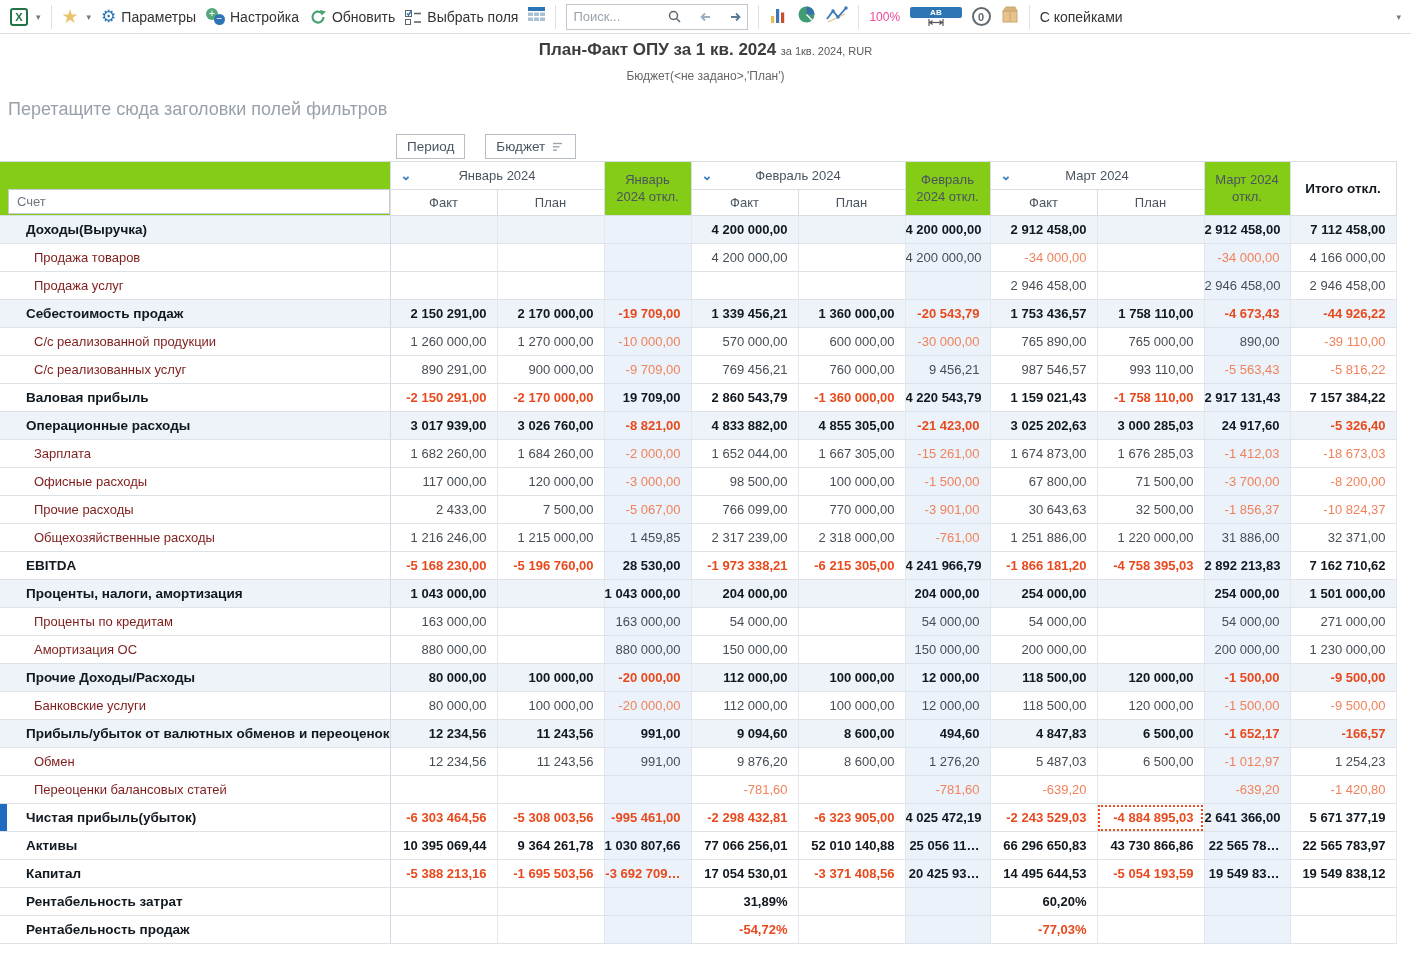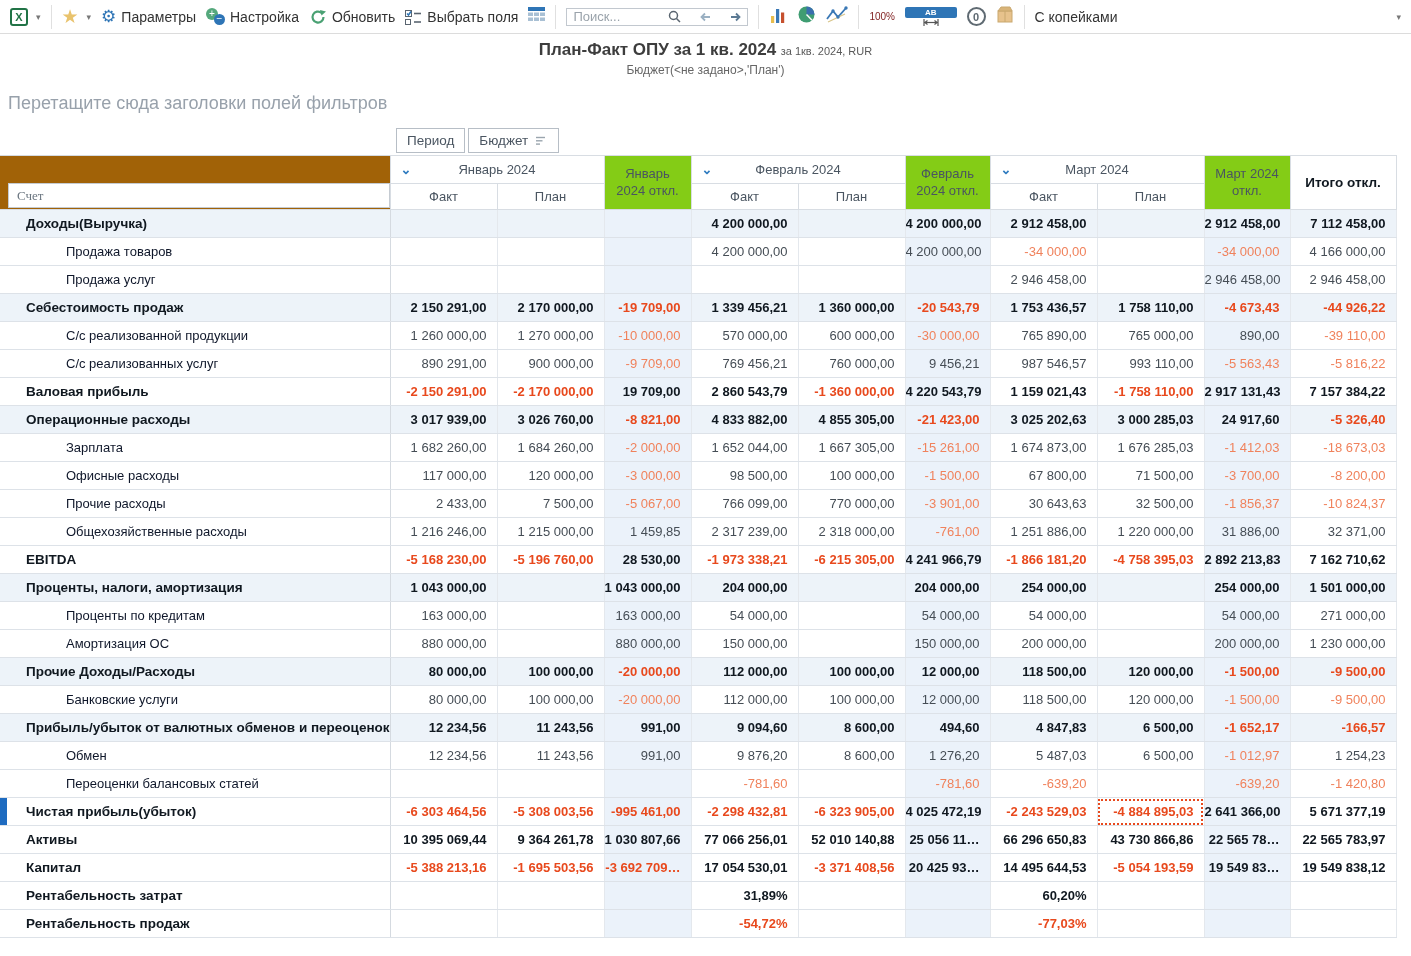--- a/index.html
+++ b/index.html
@@ -16,62 +16,62 @@
              color:#217346; font-weight:bold; font-size:11px; display:flex;
              align-items:center; justify-content:center; background:#fff; }
   .star-icon { color:#e9c36d; font-size:19px; line-height:19px; }
   .gear-icon { color:#2e75b6; font-size:17px; line-height:17px; }
   .setup-icon { position:relative; width:19px; height:17px; }
   .setup-icon .c1 { position:absolute; left:0; top:0; width:12px; height:12px; border-radius:50%;
                     background:#55a87c; color:#fff; font-size:10px; line-height:12px; text-align:center; }
   .setup-icon .c2 { position:absolute; right:0; bottom:0; width:11px; height:11px; border-radius:50%;
                     background:#2e75b6; color:#fff; font-size:10px; line-height:10px; text-align:center; }
   .search-box { display:flex; align-items:center; border:1px solid #c2c8cf; background:#fff;
-                height:18px; width:182px; padding:0 6px; gap:19px; }
+                height:26px; width:182px; padding:0 6px; gap:19px; }
   .search-box input { border:none; outline:none; flex:1; font-size:13px; color:#444; min-width:0;
                       font-family:"Liberation Sans", sans-serif; }
   .search-box input::placeholder { color:#9aa3ab; }
-  .zoom-lbl { font-size:10px; color:#7f1d1d; }
+  .zoom-lbl { font-size:12px; color:#ec4899; }
   .ab-icon { display:flex; flex-direction:column; align-items:center; gap:1px; }
   .ab-icon .ab { background:#2e75b6; color:#fff; font-size:8px; font-weight:bold;
                  padding:1px 20px; border-radius:2px; }
   .zero-icon { width:19px; height:19px; border:2px solid #5f6a72; border-radius:50%;
                color:#5f6a72; font-weight:bold; font-size:11px; display:flex;
                align-items:center; justify-content:center; }
   .kopeck-group { flex:1; display:flex; align-items:center; }
   .kopeck-label { font-size:14px; color:#333; }
   .kopeck-caret { margin-left:auto; }
   
   .titlewrap { text-align:center; margin-top:6px; }
   .title-bold { font-size:17px; font-weight:bold; color:#3d3d3d; }
   .title-rest { font-size:11px; color:#5a5a5a; }
-  .subtitle { text-align:center; font-size:12px; color:#666; margin-top:3px; }
+  .subtitle { text-align:center; font-size:12px; color:#666; margin-top:9px; }
   
   .hint { margin:16px 0 0 8px; font-size:18px; color:#98a1ab; }
-  .fieldsrow { margin:14px 0 2px 396px; display:flex; gap:3px; }
+  .fieldsrow { margin:14px 0 2px 396px; display:flex; gap:20px; }
   .fieldbtn { display:inline-flex; align-items:center; gap:8px; border:1px solid #b7bec6;
               background:#fff; height:25px; padding:0 10px; font-size:13.5px; color:#4a5561; cursor:pointer; }
   .sort-ico { display:inline-block; }
   
   table { border-collapse:collapse; table-layout:fixed; width:1396px; margin-top:2px;
           border-top:1px solid #d5dae0; border-bottom:1px solid #c9ced4; }
   th, td { font-weight:normal; }
   thead th { border:1px solid #d8dde3; border-left:none; font-size:13px; color:#4a5561;
              background:#fff; text-align:center; vertical-align:middle; }
-  th.h-label { border-left:none; border-top:none; vertical-align:bottom; background:#a16207;font-family:Liberation Serif, serif; }
+  th.h-label { border-left:none; border-top:none; vertical-align:bottom; background:#84cc16; }
   .acc-box { margin:0 0 1px 8px; height:25px; line-height:23px; border:1px solid #c5cbd2;
              background:#fff; text-align:left; padding-left:8px; color:#6b7680; font-size:13px; }
   th.h-group { position:relative; height:28px; }
   th.h-group .chev { position:absolute; left:10px; top:6px; color:#2e7bbf; font-weight:bold; font-size:13px; }
   th.h-sub { height:26px; }
   th.h-dev { background:#84cc16; line-height:1.3; padding:0 6px; }
   th.h-total { font-weight:bold; color:#101820; font-size:13.5px; }
   td { height:28px; border-bottom:1px solid #dde2e8; border-right:1px solid #e4e8ed;
        font-size:13px; white-space:nowrap; overflow:hidden; }
-  td.lbl { border-right:1px solid #d5dae0; color:#0f172a; padding-left:66px; text-align:left; }
+  td.lbl { border-right:1px solid #d5dae0; color:#7f1d1d; padding-left:34px; text-align:left; }
   td.num { text-align:right; padding-right:10px; color:#454d55; }
   td.dev { background:#ebf2fa; }
   tr.section { background:#edf3f9; }
   tr.section td.lbl, tr.total td.lbl { padding-left:26px; font-weight:bold; color:#101820; font-size:13.5px; }
   tr.section td.num, tr.total td.num { font-weight:bold; color:#101820; }
   tr.child td.neg { color:#f0825c; }
   tr.section td.neg, tr.total td.neg { color:#e8491d; }
   tr.selected td.lbl { box-shadow:inset 7px 0 0 0 #1e6bc0; }
   td.focus { outline:2px dotted #e8491d; outline-offset:-3px; }
 </style>

